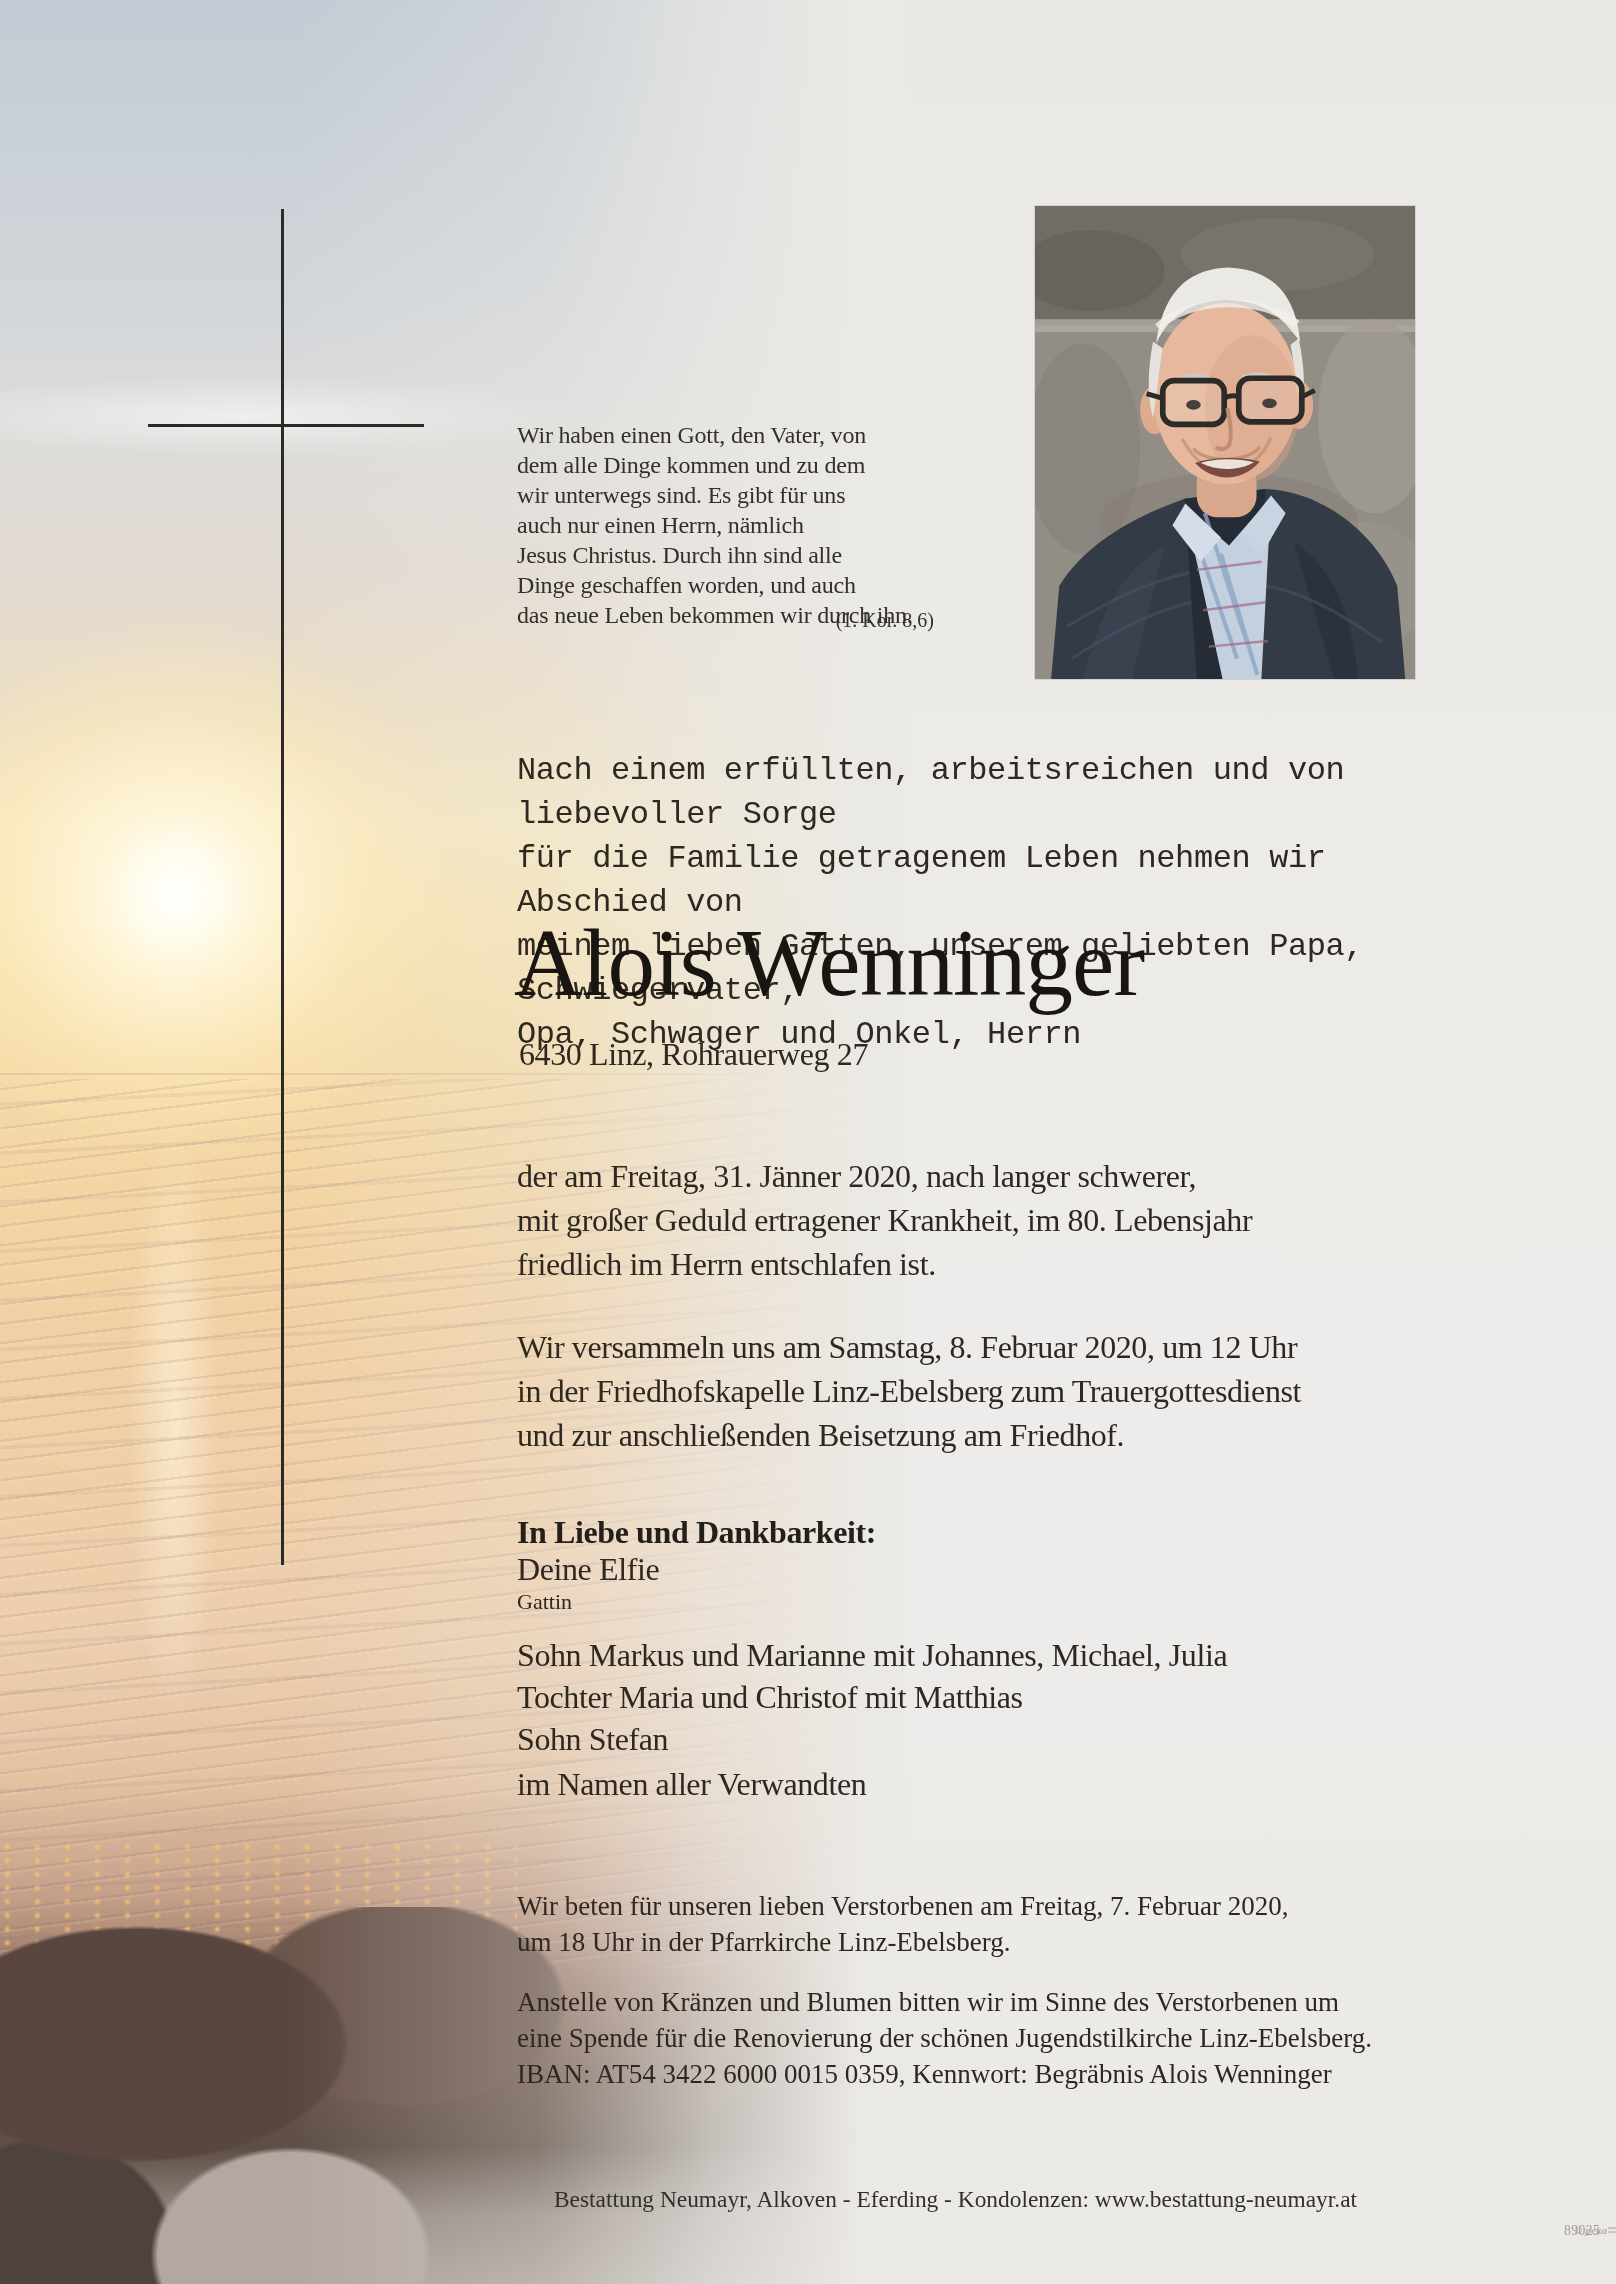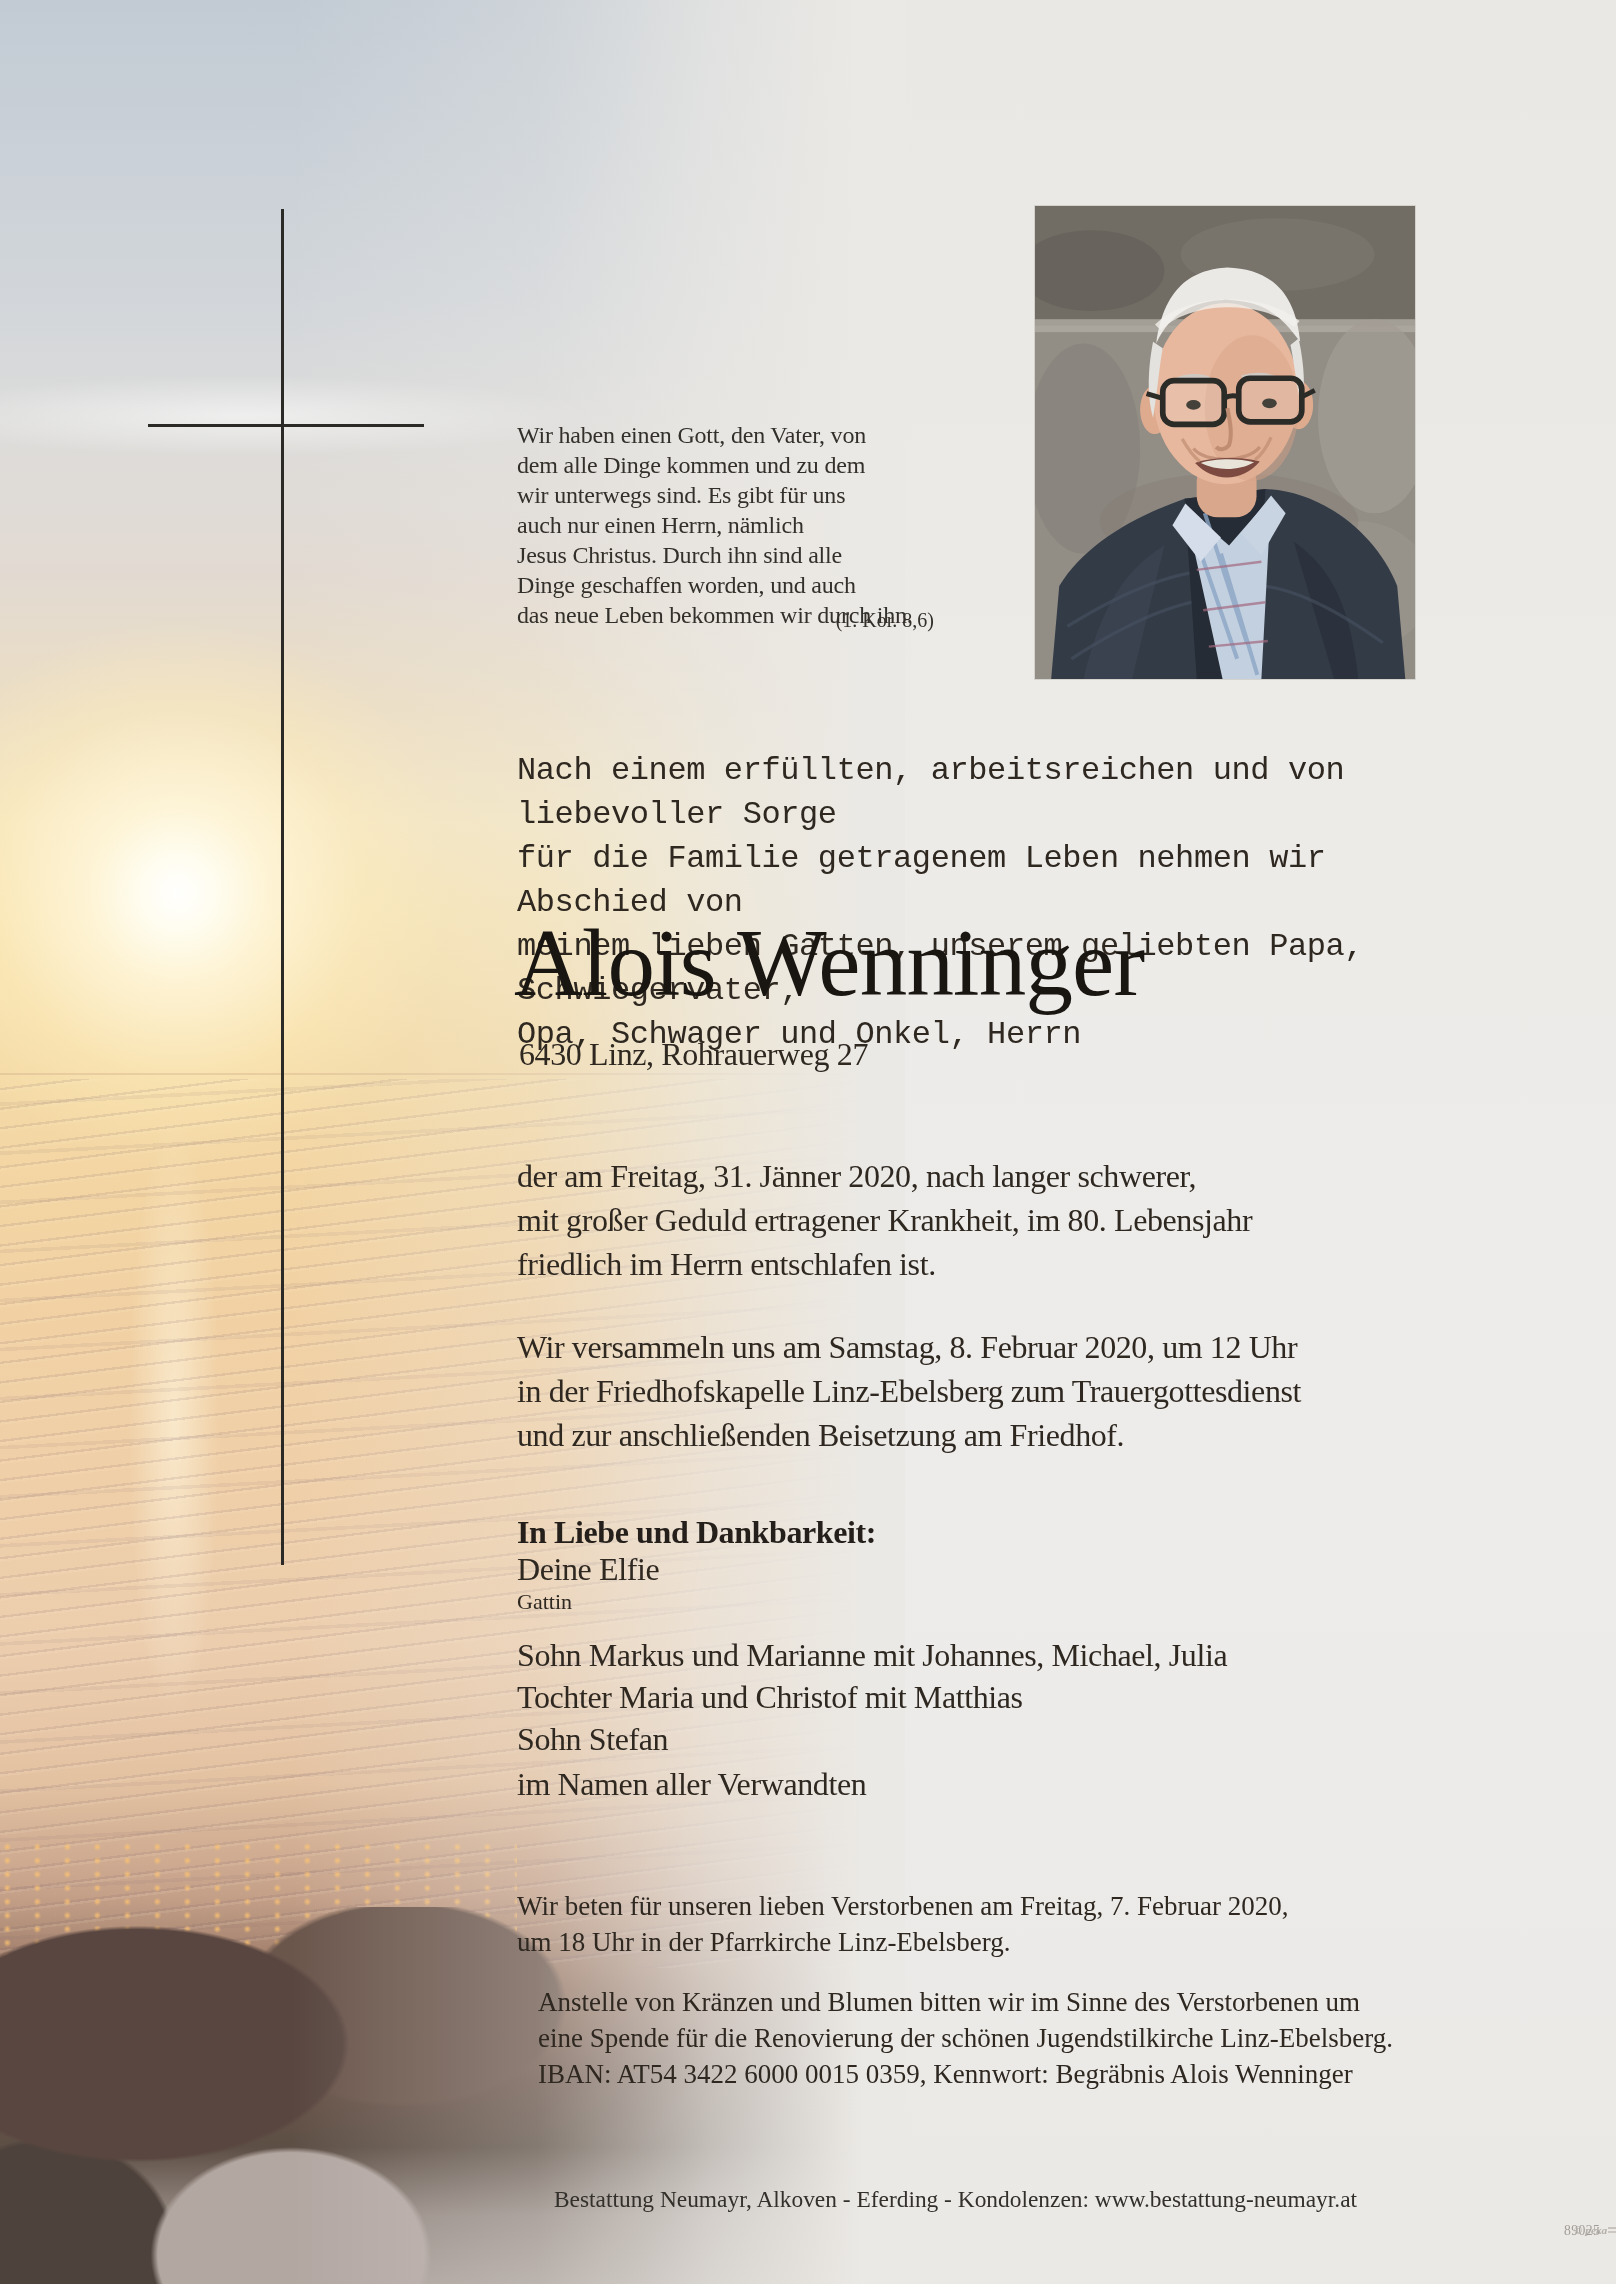--- a/index.html
+++ b/index.html
@@ -55,21 +55,21 @@
   .deceased-name{left:514px;top:916px;width:1051px;font-size:95px;line-height:95px;letter-spacing:-0.8px;color:#191511;}
   .deceased-address{left:519px;top:1036px;font-size:32px;letter-spacing:-0.4px;}
   .death-par{left:517px;top:1154px;width:970px;font-size:32px;line-height:44px;letter-spacing:-0.4px;}
   .funeral-par{left:517px;top:1325px;width:1010px;font-size:32px;line-height:44px;letter-spacing:-0.4px;}
   .closing-heading{left:517px;top:1514px;font-size:32px;font-weight:bold;letter-spacing:-0.4px;color:#241f1a;}
   .spouse{left:517px;top:1551px;font-size:32px;letter-spacing:-0.4px;}
   .spouse-rel{left:517px;top:1589px;font-size:22px;}
   .children{left:517px;top:1634px;width:929px;font-size:32px;line-height:42px;letter-spacing:-0.4px;}
   .relatives{left:517px;top:1766px;font-size:32px;letter-spacing:-0.4px;}
   .prayer{left:517px;top:1888px;width:970px;font-size:27px;line-height:36px;}
-  .donation{left:517px;top:1984px;width:1010px;font-size:27px;line-height:36px;margin-left:21px;}
+  .donation{left:517px;top:1984px;width:1010px;font-size:27px;line-height:36px;}
   .footer{left:517px;top:2186px;width:889px;font-size:23.4px;color:#33302b;margin-left:37px;}
   .print-code{left:1516px;top:2223px;font-size:13.7px;color:#a19c96;letter-spacing:0.4px;margin-left:48px;}
   .print-brand{left:1574px;top:2224px;font-size:11.3px;color:#b3aea8;font-style:italic;font-weight:bold;}
   .print-lines{position:absolute;left:1608px;top:2227px;width:27.5px;height:8px;
     background:linear-gradient(180deg,#c7c2bc 0 1.6px,transparent 1.6px 4px,#ccc7c1 4px 5.7px,transparent 5.7px);}
 </style>
 </head>
 <body>
 
 <div id="page">

